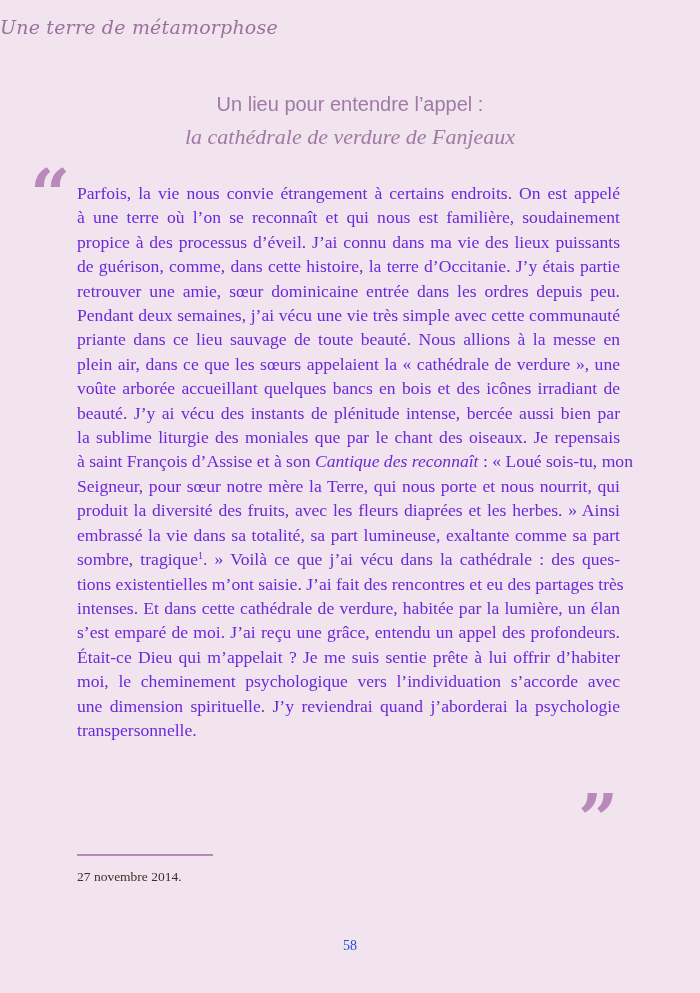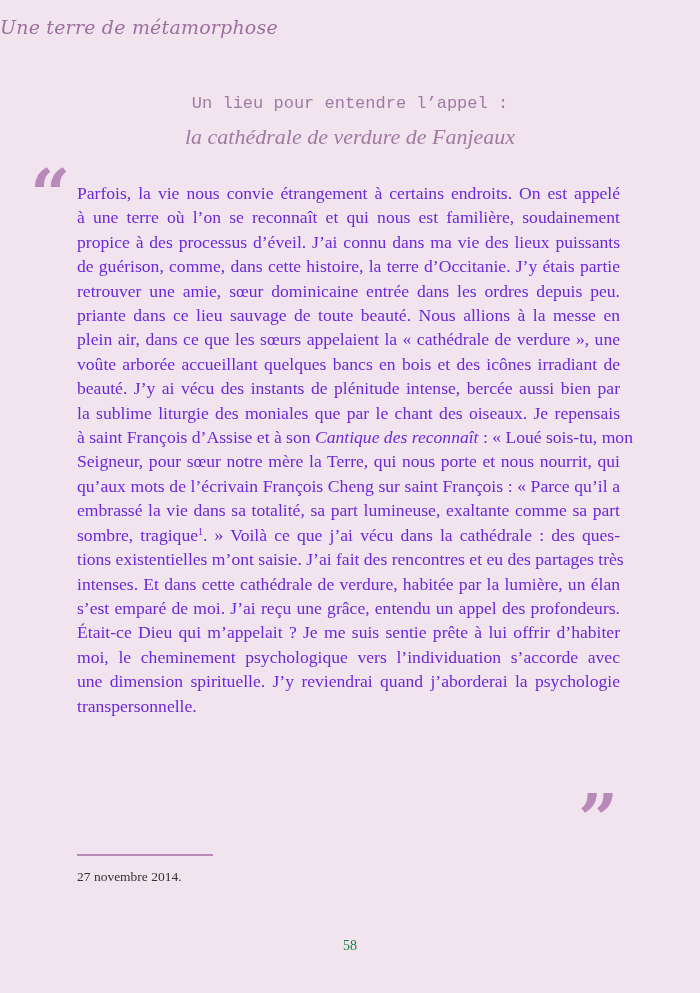--- a/index.html
+++ b/index.html
@@ -29,22 +29,22 @@
     }
     .title-block {
       position: absolute;
       top: 88px;
       left: 0;
       width: 700px;
       text-align: center;
       color: #a07aa2;
     }
     .title-main {
-      font-family: Liberation Mono, monospace;
-      font-size: 17px;
+      font-family: Liberation Sans, sans-serif;
+      font-size: 20px;
       line-height: 32px;
     }
     .title-sub {
       font-family: "Liberation Serif", serif;
       font-style: italic;
       font-size: 22px;
       line-height: 30px;
       margin-top: 2px;
     }
     .quote-open {
@@ -113,49 +113,50 @@
       color: #3a302c;
     }
     .page-number {
       position: absolute;
       top: 938px;
       left: 0;
       width: 700px;
       text-align: center;
       font-family: "Liberation Serif", serif;
       font-size: 14px;
-      color: #15803d;
+      color: #1d4ed8;
     }
   </style>
 </head>
 <body>
 
 <div class="running-head">Une terre de métamorphose</div>
 
 <div class="title-block">
   <div class="title-main">Un lieu pour entendre l’appel :</div>
   <div class="title-sub">la cathédrale de verdure de Fanjeaux</div>
 </div>
 
 <div class="quote-open">“</div>
 
 <div class="body-text">
   <span class="line">Parfois, la vie nous convie étrangement à certains endroits. On est appelé</span>
   <span class="line">à une terre où l’on se reconnaît et qui nous est familière, soudainement</span>
   <span class="line">propice à des processus d’éveil. J’ai connu dans ma vie des lieux puissants</span>
   <span class="line">de guérison, comme, dans cette histoire, la terre d’Occitanie. J’y étais partie</span>
   <span class="line">retrouver une amie, sœur dominicaine entrée dans les ordres depuis peu.</span>
+  <span class="line">Pendant deux semaines, j’ai vécu une vie très simple avec cette communauté</span>
   <span class="line">priante dans ce lieu sauvage de toute beauté. Nous allions à la messe en</span>
   <span class="line">plein air, dans ce que les sœurs appelaient la « cathédrale de verdure », une</span>
   <span class="line">voûte arborée accueillant quelques bancs en bois et des icônes irradiant de</span>
   <span class="line">beauté. J’y ai vécu des instants de plénitude intense, bercée aussi bien par</span>
   <span class="line">la sublime liturgie des moniales que par le chant des oiseaux. Je repensais</span>
   <span class="line"><span>à saint François d’Assise et à son </span><em>Cantique des reconnaît</em><span> : « Loué sois-tu, mon</span></span>
   <span class="line">Seigneur, pour sœur notre mère la Terre, qui nous porte et nous nourrit, qui</span>
-  <span class="line">qu’aux mots de l’écrivain François Cheng sur saint François : « Parce qu’il a</span>
+  <span class="line">produit la diversité des fruits, avec les fleurs diaprées et les herbes. » Ainsi</span>
   <span class="line">embrassé la vie dans sa totalité, sa part lumineuse, exaltante comme sa part</span>
   <span class="line"><span>sombre, tragique</span><sup>1</sup><span>. » Voilà ce que j’ai vécu dans la cathédrale : des ques-</span></span>
   <span class="line">tions existentielles m’ont saisie. J’ai fait des rencontres et eu des partages très</span>
   <span class="line">intenses. Et dans cette cathédrale de verdure, habitée par la lumière, un élan</span>
   <span class="line">s’est emparé de moi. J’ai reçu une grâce, entendu un appel des profondeurs.</span>
   <span class="line">Était-ce Dieu qui m’appelait ? Je me suis sentie prête à lui offrir d’habiter</span>
   <span class="line">moi, le cheminement psychologique vers l’individuation s’accorde avec</span>
   <span class="line">une dimension spirituelle. J’y reviendrai quand j’aborderai la psychologie</span>
   <span class="line last">transpersonnelle.</span>
 </div>

